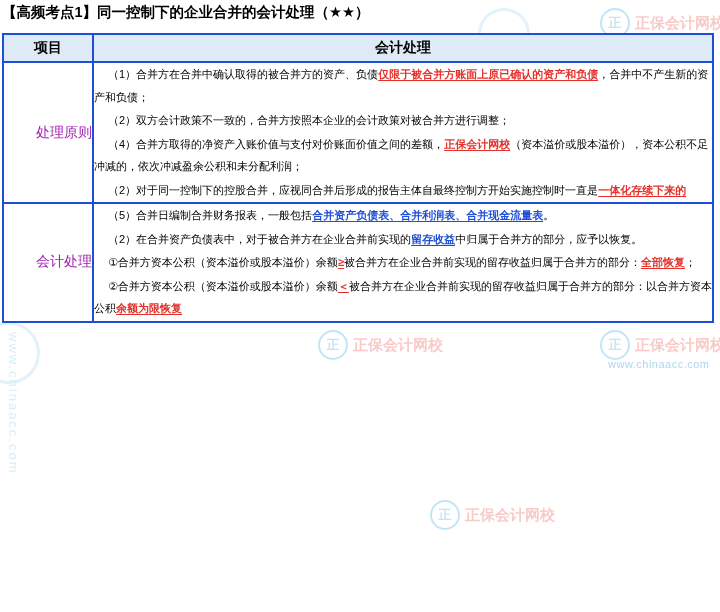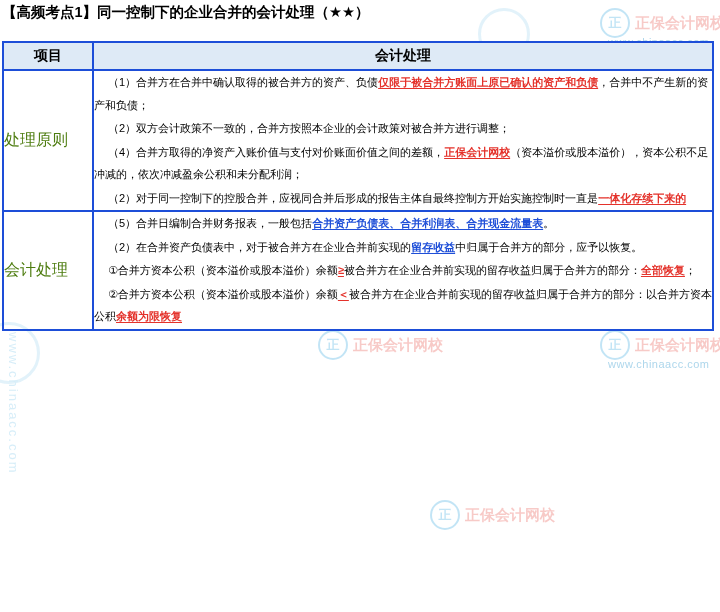--- a/index.html
+++ b/index.html
@@ -75,21 +75,21 @@
     writing-mode: vertical-rl;
     letter-spacing: 2px;
     z-index: 4;
     opacity: 0.9;
     pointer-events: none;
   }
   
   .title-bar {
     position: relative;
     z-index: 10;
-    height: 41px;
+    height: 33px;
     line-height: 25px;
     font-size: 14.5px;
     font-weight: bold;
     color: #000;
     padding-left: 2px;
     white-space: nowrap;
   }
   
   table.main {
     position: relative;
@@ -108,23 +108,23 @@
   thead th {
     background: #deeaf6;
     font-size: 14px;
     font-weight: bold;
     height: 26px;
     color: #000;
     text-align: center;
   }
   td.rowhead {
     width: 88px;
-    text-align: left;
-    font-size: 16px;
-    color: #4d7c0f;
+    text-align: right;
+    font-size: 14px;
+    color: #a21caf;
     background: transparent;
   }
   td.content {
     padding: 4px 7px 5px 5px;
     font-size: 11px;
     line-height: 22.5px;
     color: #000;
     background: transparent;
   }
   td.content p {

